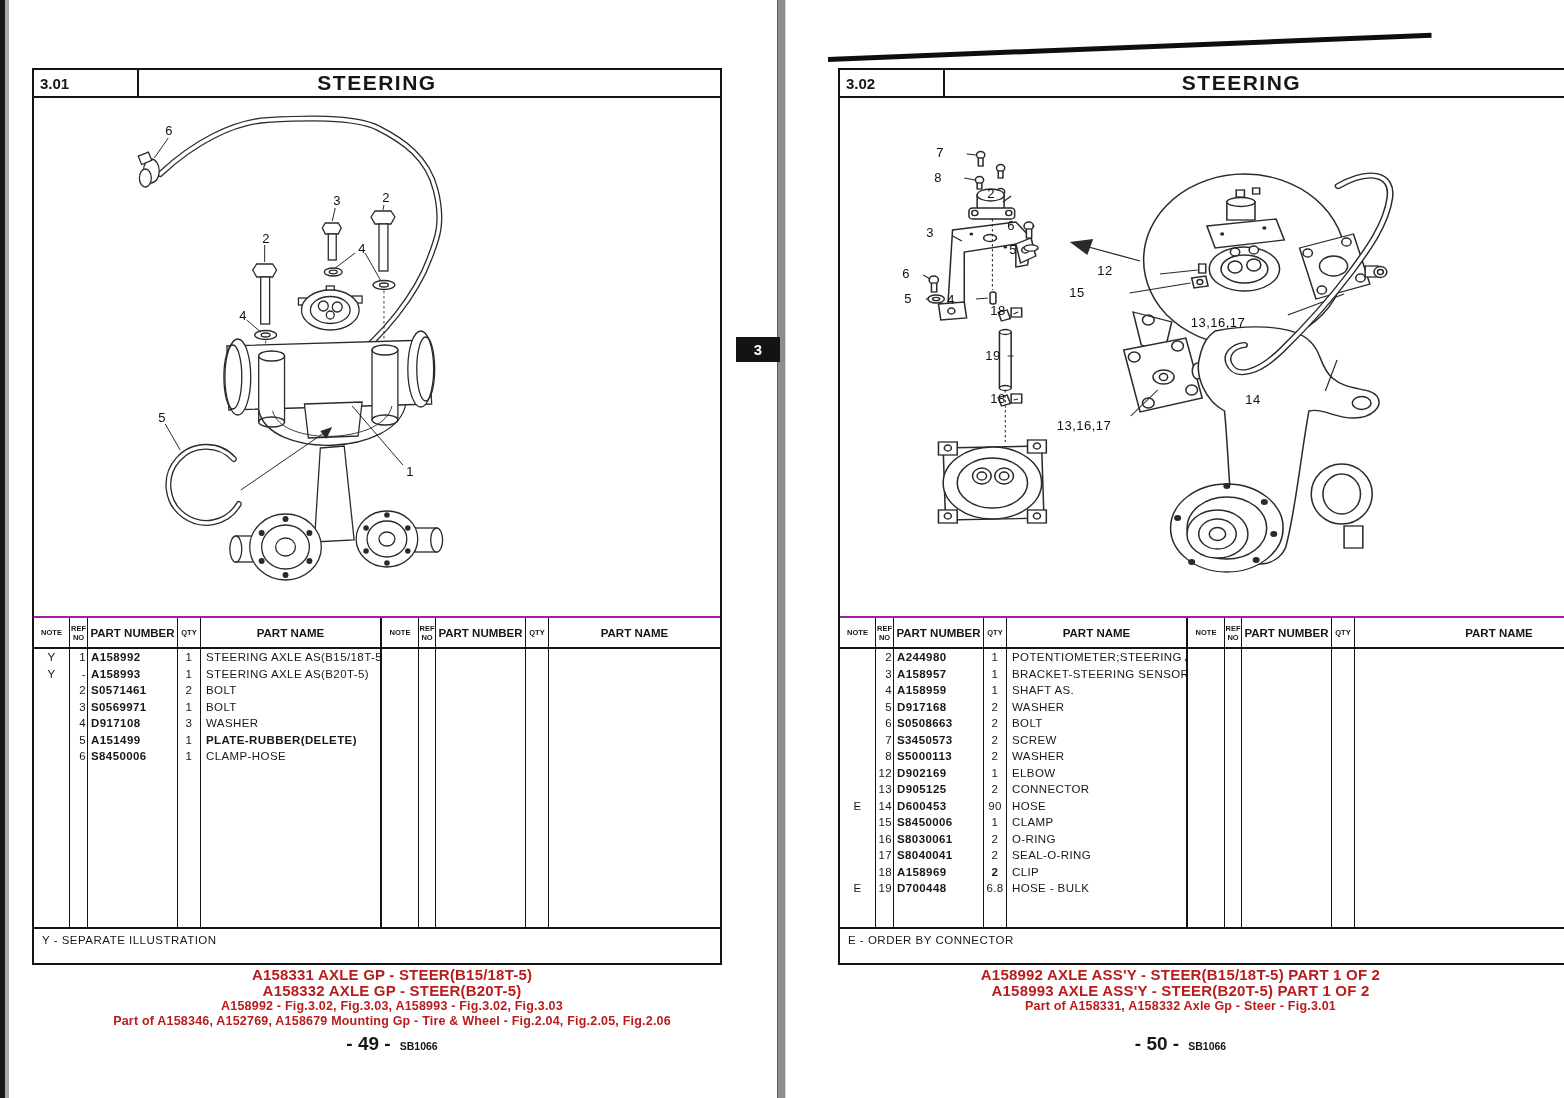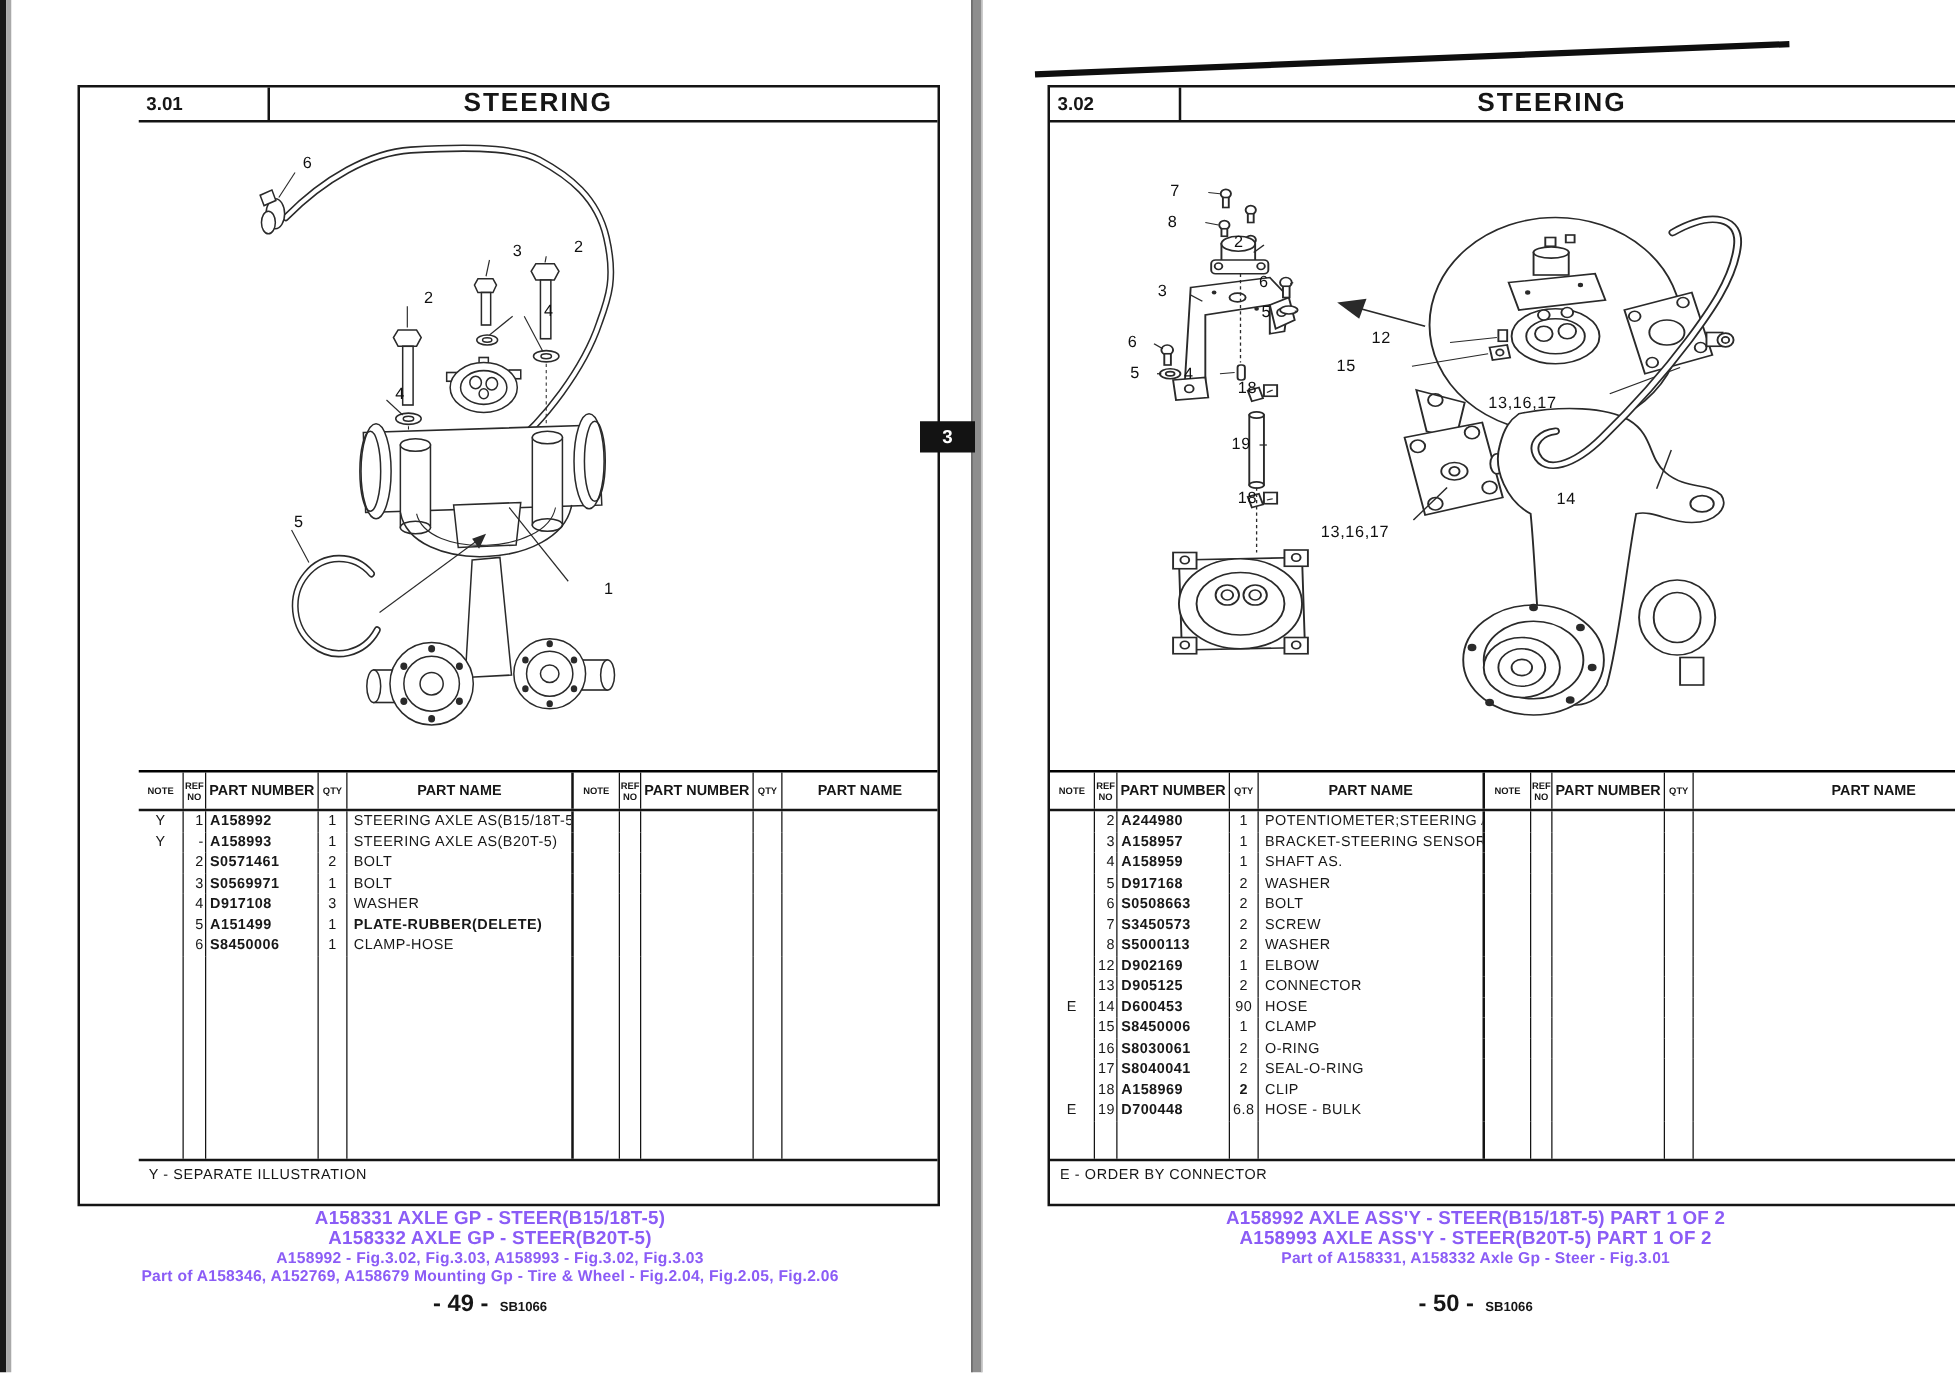--- a/index.html
+++ b/index.html
@@ -12,33 +12,33 @@
   .edge-gray{left:5px;top:0;width:4px;height:1098px;background:#a9a9a9;}
   .divider-strip{left:777px;top:0;width:9px;height:1098px;background:#8e8e8e;
                  border-left:1px solid #5c5c5c;border-right:1px solid #d2d2d2;box-sizing:border-box;}
   .scan-streak{left:828px;top:57px;width:604px;height:5px;background:#0e0e0e;
                transform:rotate(-2.3deg);transform-origin:0 50%;}
   .section-tab{left:736px;top:337px;width:44px;height:25px;background:#131313;color:#fff;
                display:flex;align-items:center;justify-content:center;
                font-weight:bold;font-size:15px;z-index:6;}
   
   .page{top:68px;height:897px;background:#fff;border:2px solid #141414;box-sizing:border-box;z-index:2;}
-  .page-49{left:62px;width:690px;padding-left:47px;}
+  .page-49{left:32px;width:690px;}
   .page-50{left:838px;width:807px;}
   .header-bar{height:26px;border-bottom:2px solid #141414;position:relative;display:flex;align-items:center;}
   .section-no{width:105px;height:100%;border-right:2px solid #141414;box-sizing:border-box;
               display:flex;align-items:center;padding-left:6px;font-weight:bold;font-size:15px;}
   .page-title{position:absolute;left:0;right:0;text-align:center;font-weight:bold;
               font-size:21px;letter-spacing:1.5px;}
   .diagram{height:518px;position:relative;overflow:hidden;}
   .diagram svg{position:absolute;left:0;top:0;width:100%;height:100%;}
   .callout{position:absolute;transform:translate(-50%,-50%);font-size:13px;color:#101010;
            letter-spacing:.5px;white-space:nowrap;z-index:3;}
   
-  .ptable{border-top:2px solid #000000;--cols:36px 18px 90px 23px 181px 37px 17px 90px 23px 1fr;}
+  .ptable{border-top:2px solid #a21caf;--cols:36px 18px 90px 23px 181px 37px 17px 90px 23px 1fr;}
   .thead,.trow{display:grid;grid-template-columns:var(--cols);}
   .thead{height:29px;border-bottom:2px solid #141414;}
   .hcell{border-right:1px solid #141414;display:flex;flex-direction:column;align-items:center;
          justify-content:center;text-align:center;font-weight:bold;line-height:9px;}
   .hcell.small{font-size:7.5px;}
   .hcell.big{font-size:11.5px;line-height:12px;}
   .hcell:last-child{border-right:none;}
   .hcell.seam{border-right:2px solid #141414;}
   .tbody{height:278px;display:flex;flex-direction:column;}
   .trow{height:16.5px;flex:0 0 auto;}
@@ -49,21 +49,21 @@
   .tcell.seam{border-right:2px solid #141414;}
   .c-note{text-align:center;}
   .c-ref{text-align:right;padding-right:1px;}
   .c-pn{padding-left:3px;font-weight:bold;}
   .c-qty{text-align:center;}
   .c-name{padding-left:5px;}
   .tcell.b{font-weight:bold;}
   .note-row{border-top:2px solid #141414;height:42px;box-sizing:border-box;
             padding:5px 0 0 8px;font-size:11.5px;letter-spacing:.5px;}
   
-  .footer{position:absolute;top:967px;text-align:center;font-weight:bold;color:#8b5cf6;z-index:2;}
+  .footer{position:absolute;top:967px;text-align:center;font-weight:bold;color:#b91c1c;z-index:2;}
   .footer-49{left:47px;width:690px;}
   .footer-50{left:838px;width:685px;}
   .fline.big{font-size:15px;line-height:16px;letter-spacing:.2px;}
   .fline.small{font-size:12.5px;line-height:15px;letter-spacing:.2px;}
   .pageline{position:absolute;top:1033px;text-align:center;font-weight:bold;z-index:2;}
   .pageline-49{left:47px;width:690px;}
   .pageline-50{left:838px;width:685px;}
   .pageno{font-size:19px;}
   .bookcode{font-size:10.5px;margin-left:9px;}
   

